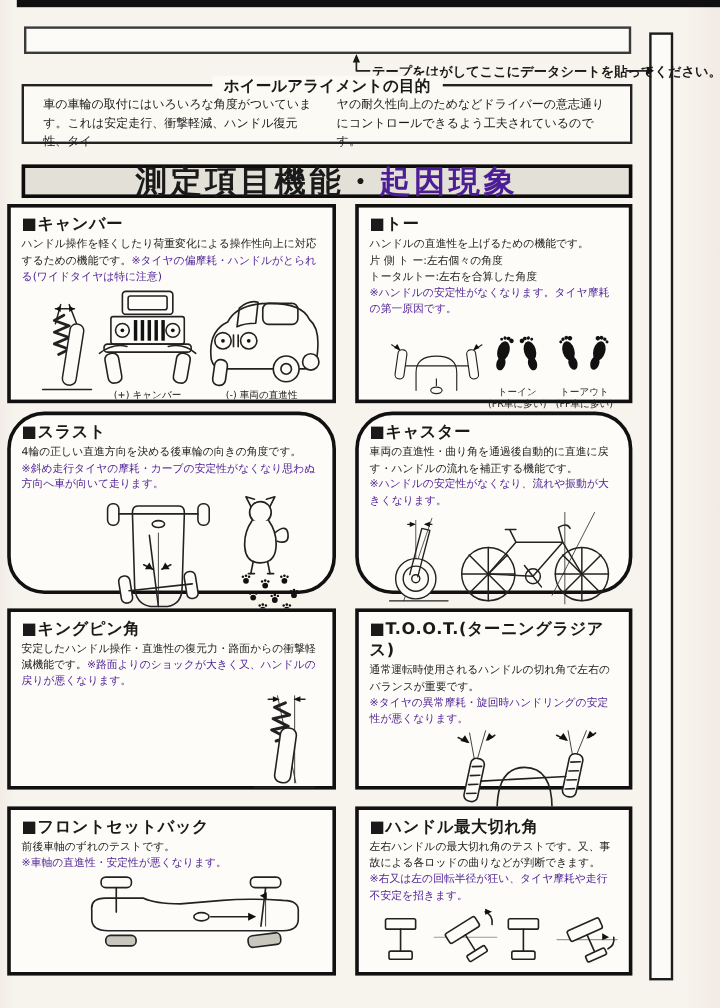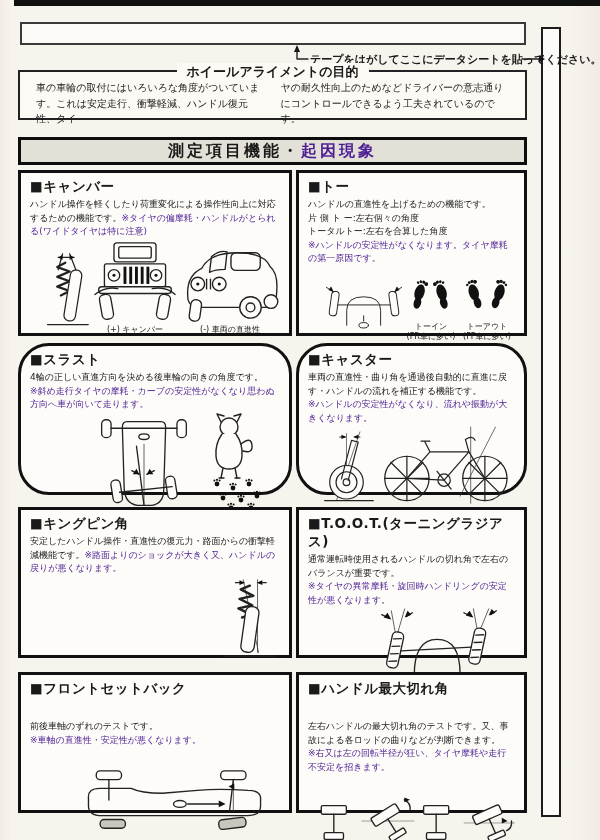--- a/index.html
+++ b/index.html
@@ -13,28 +13,28 @@
   .sidebar{left:541px;top:27px;width:20px;height:790px;border:2px solid #1c1c1c;background:#fcfbf7;}
   .tapenote{left:310px;top:52px;font-size:11px;font-weight:700;letter-spacing:0;white-space:nowrap;text-align:center;}
   
   .purpose{left:18px;top:70px;width:509px;height:50px;border:2px solid #222;background:#fbfaf5;}
   .purpose-title{position:absolute;top:-9px;left:50%;transform:translateX(-50%);
       background:#fbfaf5;padding:0 10px;font-size:13px;font-weight:bold;white-space:nowrap;}
   .purpose-body{display:flex;gap:14px;padding:8px 14px 0 16px;}
   .purpose-body p{margin:0;width:50%;font-size:10px;line-height:1.55;}
   
   .banner{left:18px;top:137px;width:509px;height:28px;border:3px solid #0d0d0d;background:#e3e1d7;
-      display:flex;align-items:center;justify-content:center;font-size:16px;font-weight:bold;letter-spacing:3px;}
+      display:flex;align-items:center;justify-content:center;font-size:26px;font-weight:bold;letter-spacing:3px;}
   .red{color:#4c1d95;}
   
   .panel{background:#fdfcf8;border:3px solid #111;padding:5px 9px 4px;display:flex;flex-direction:column;}
-  .col-l{left:18px;width:274px;}
+  .col-l{left:6px;width:274px;}
   .col-r{left:296px;width:231px;}
   .row1{top:170px;height:166px;} .row2{top:343px;height:152px;border-radius:31px;}
-  .row3{top:507px;height:151px;} .row4{top:672px;height:141px;gap:20px;}
+  .row3{top:507px;height:151px;} .row4{top:672px;height:141px;}
   .p-title{font-size:13.5px;font-weight:bold;letter-spacing:.5px;margin:0;}
   .p-text{font-size:9px;line-height:1.5;margin:2px 0 0;}
   .nl{display:block;}
   .illus{margin-top:auto;display:flex;justify-content:flex-end;align-items:flex-end;padding-bottom:16px;}
   .figcol{display:flex;flex-direction:column;align-items:center;}
   .cap{font-size:8px;line-height:1.25;text-align:center;white-space:nowrap;}
   svg{display:block;}
   .ln{stroke:#222;fill:none;stroke-width:1.4;stroke-linecap:round;stroke-linejoin:round;}
   .ln-thin{stroke:#333;fill:none;stroke-width:.8;}
   .fillk{fill:#111;stroke:none;}

